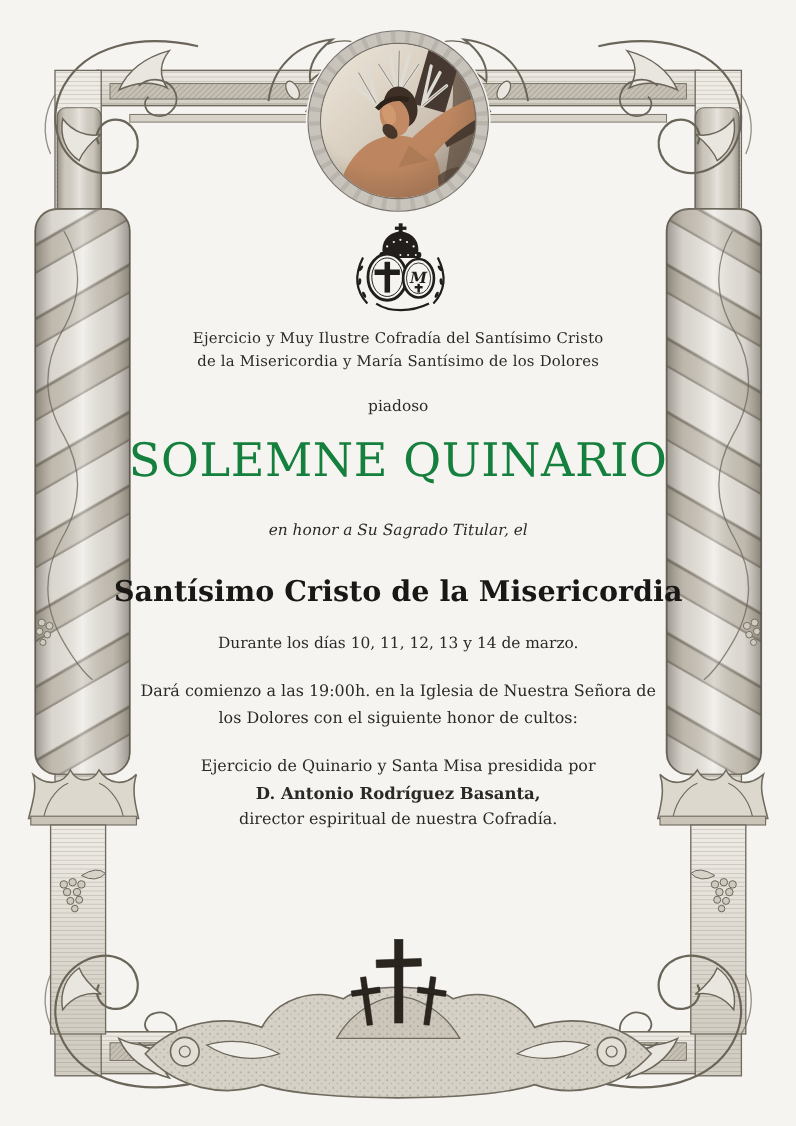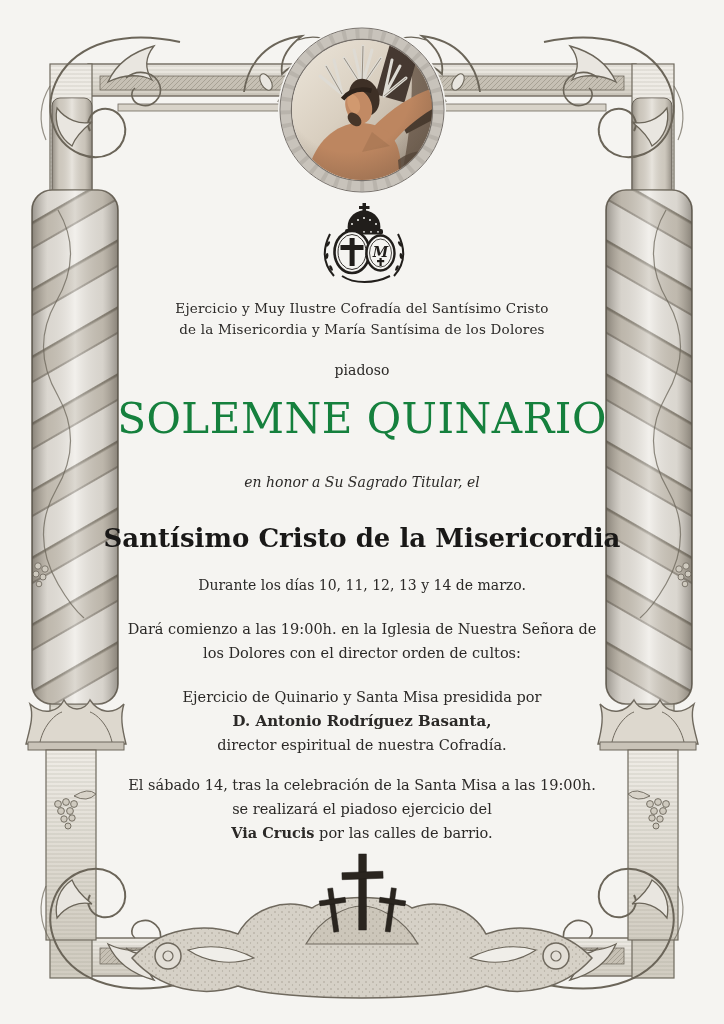--- a/index.html
+++ b/index.html
@@ -245,35 +245,30 @@
         <rect x="379.5" y="258" width="2.2" height="8"></rect>
         <rect x="377" y="260" width="7.2" height="2.2"></rect>
       </g>
       <path d="M342,276 C354,284 374,284 390,276" fill="none" stroke="#211e1b" stroke-width="2"></path>
     </g>
   </svg>
 
   <main class="content">
     <p class="org">
       <span class="line">Ejercicio y Muy Ilustre Cofradía del Santísimo Cristo</span>
-      <span class="line">de la Misericordia y María Santísima de los Dolores</span>
+      <span class="line">de la Misericordia y María Santísimo de los Dolores</span>
     </p>
     <p class="celebra">piadoso</p>
     <h1 class="title">SOLEMNE QUINARIO</h1>
     <p class="intro">en honor a Su Sagrado Titular, el</p>
     <h2 class="dedication">Santísimo Cristo de la Misericordia</h2>
     <p class="dates">Durante los días 10, 11, 12, 13 y 14 de marzo.</p>
     <p class="bodytxt schedule">
       <span class="line">Dará comienzo a las 19:00h. en la Iglesia de Nuestra Señora de</span>
-      <span class="line">los Dolores con el director orden de cultos:</span>
+      <span class="line">los Dolores con el siguiente honor de cultos:</span>
     </p>
     <p class="bodytxt celebrant">
       <span class="line">Ejercicio de Quinario y Santa Misa presidida por</span>
       <span class="line name">D. Antonio Rodríguez Basanta,</span>
       <span class="line">director espiritual de nuestra Cofradía.</span>
     </p>
-    <p class="bodytxt viacrucis">
-      <span class="line">El sábado 14, tras la celebración de la Santa Misa a las 19:00h.</span>
-      <span class="line">se realizará el piadoso ejercicio del</span>
-      <span class="line"><span class="b">Via Crucis</span><span> por las calles de barrio.</span></span>
-    </p>
   </main>
 </div>
 
 </body></html>

